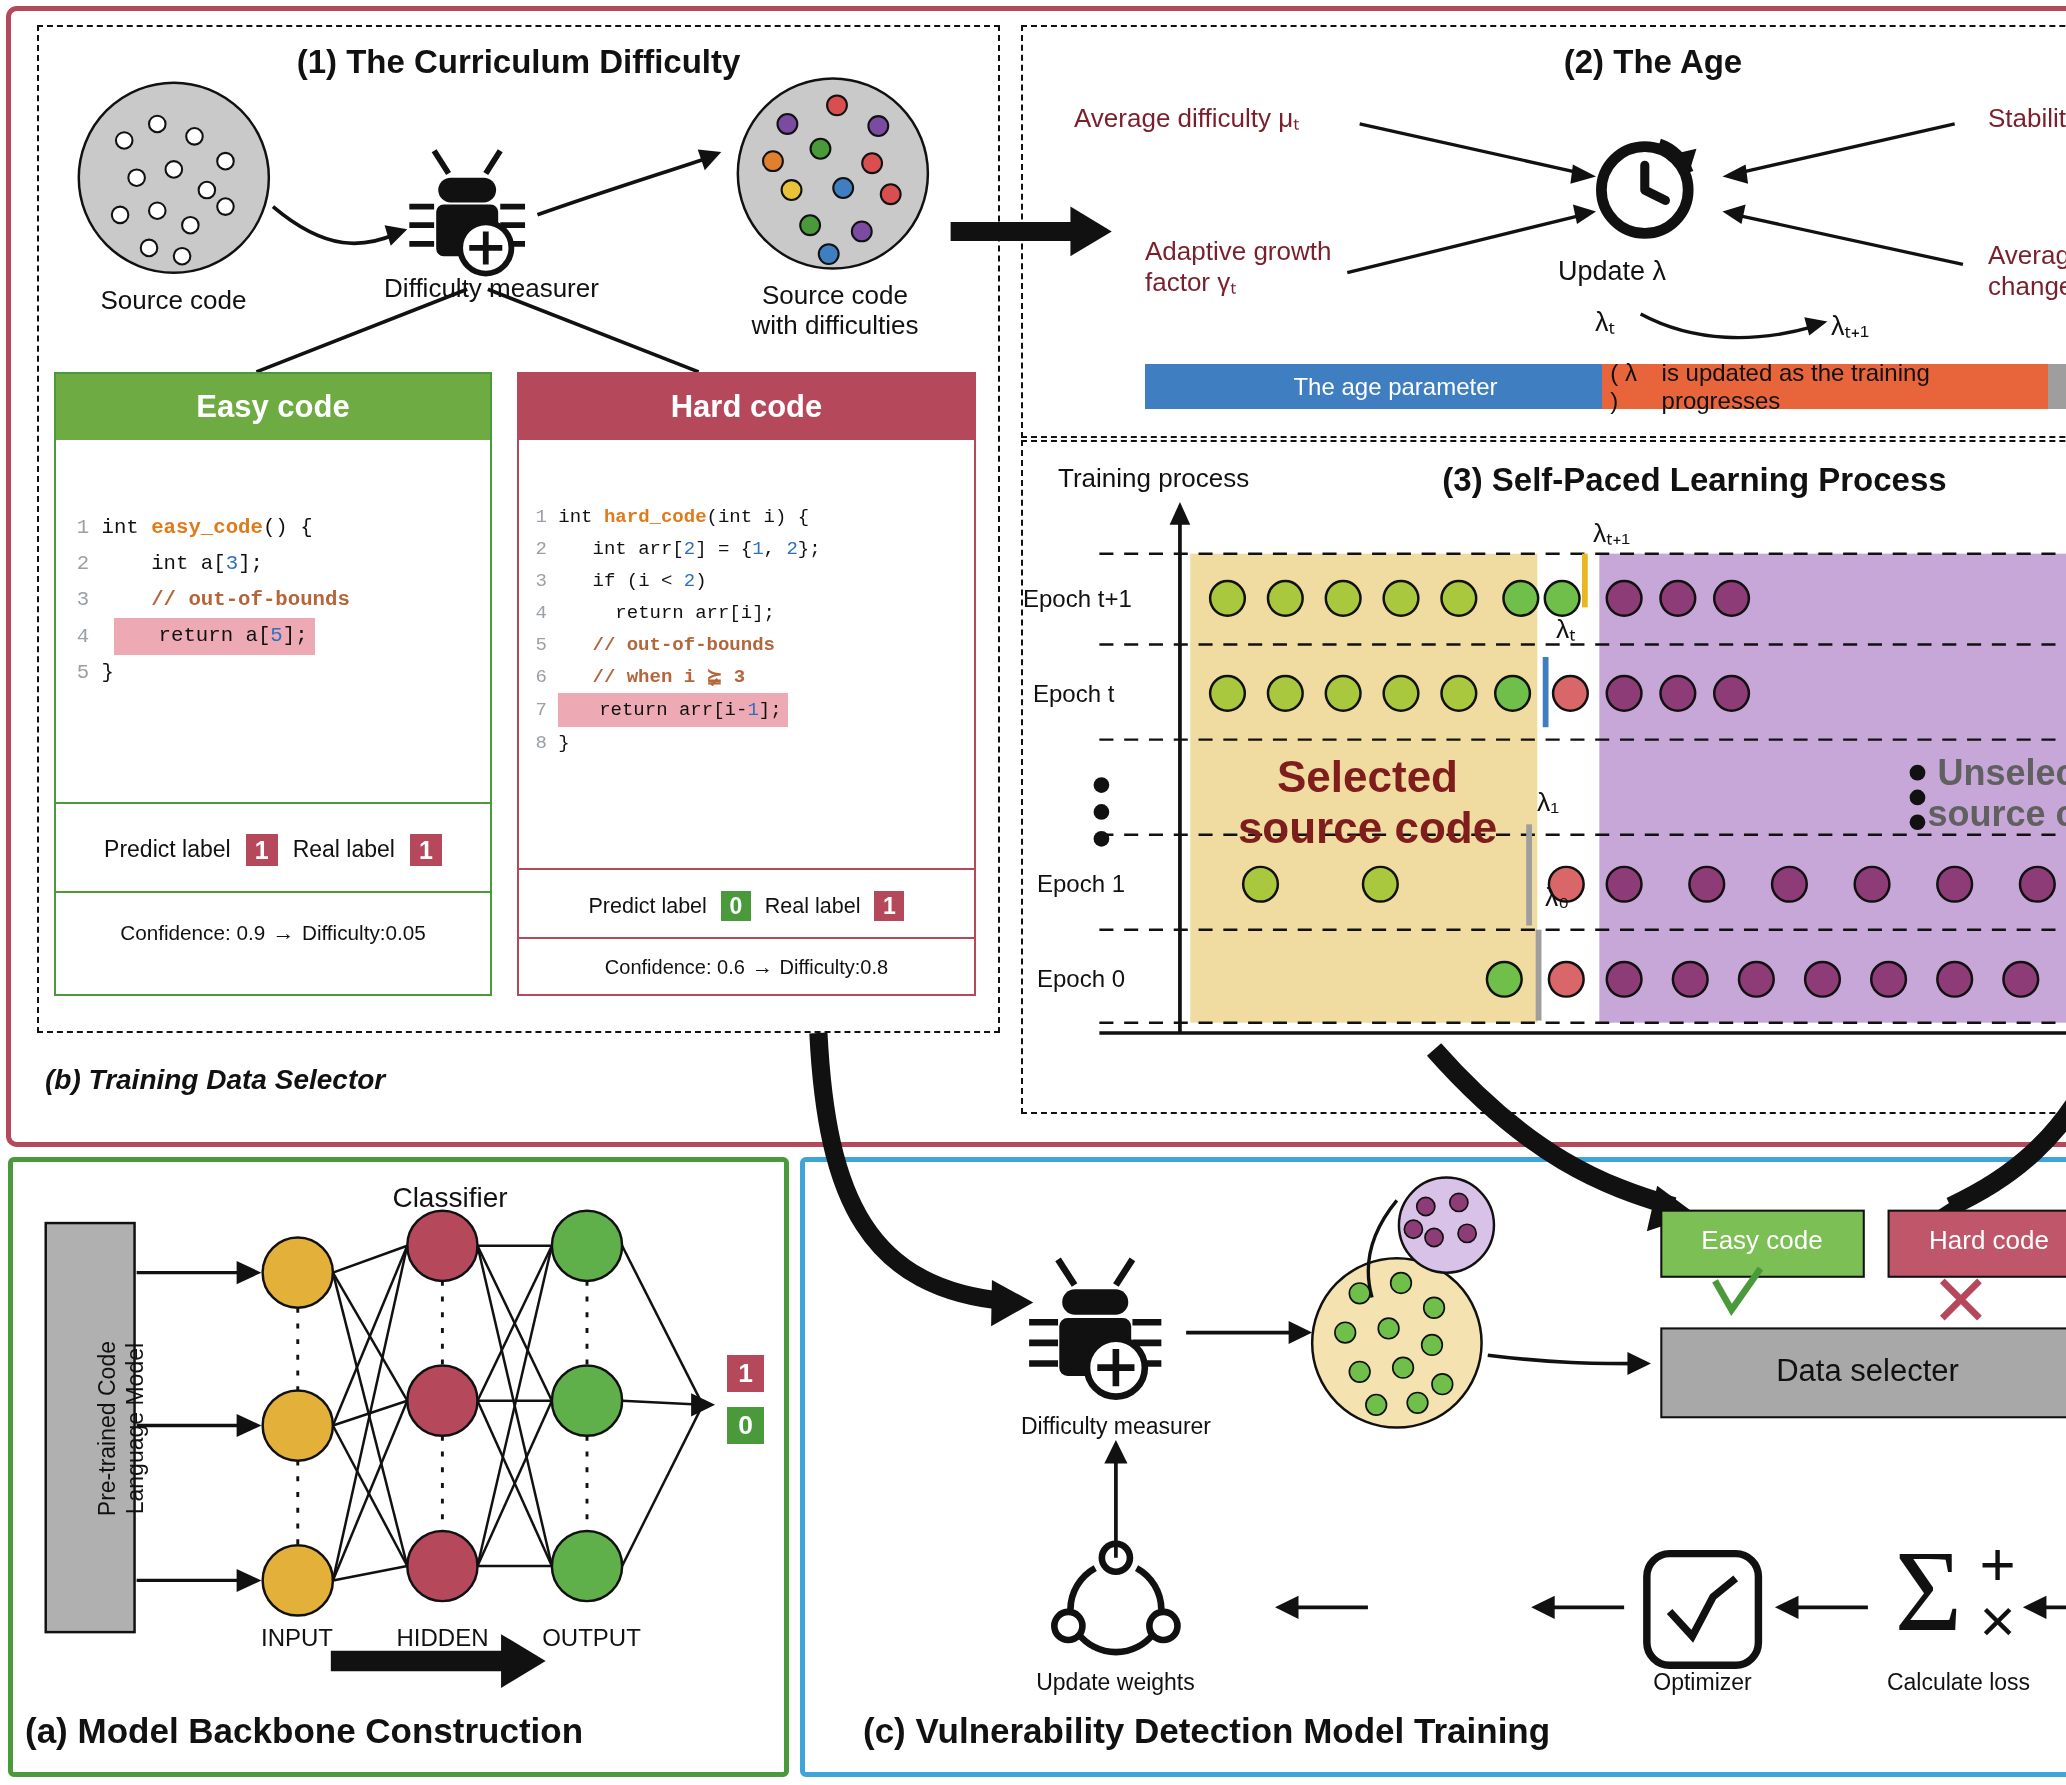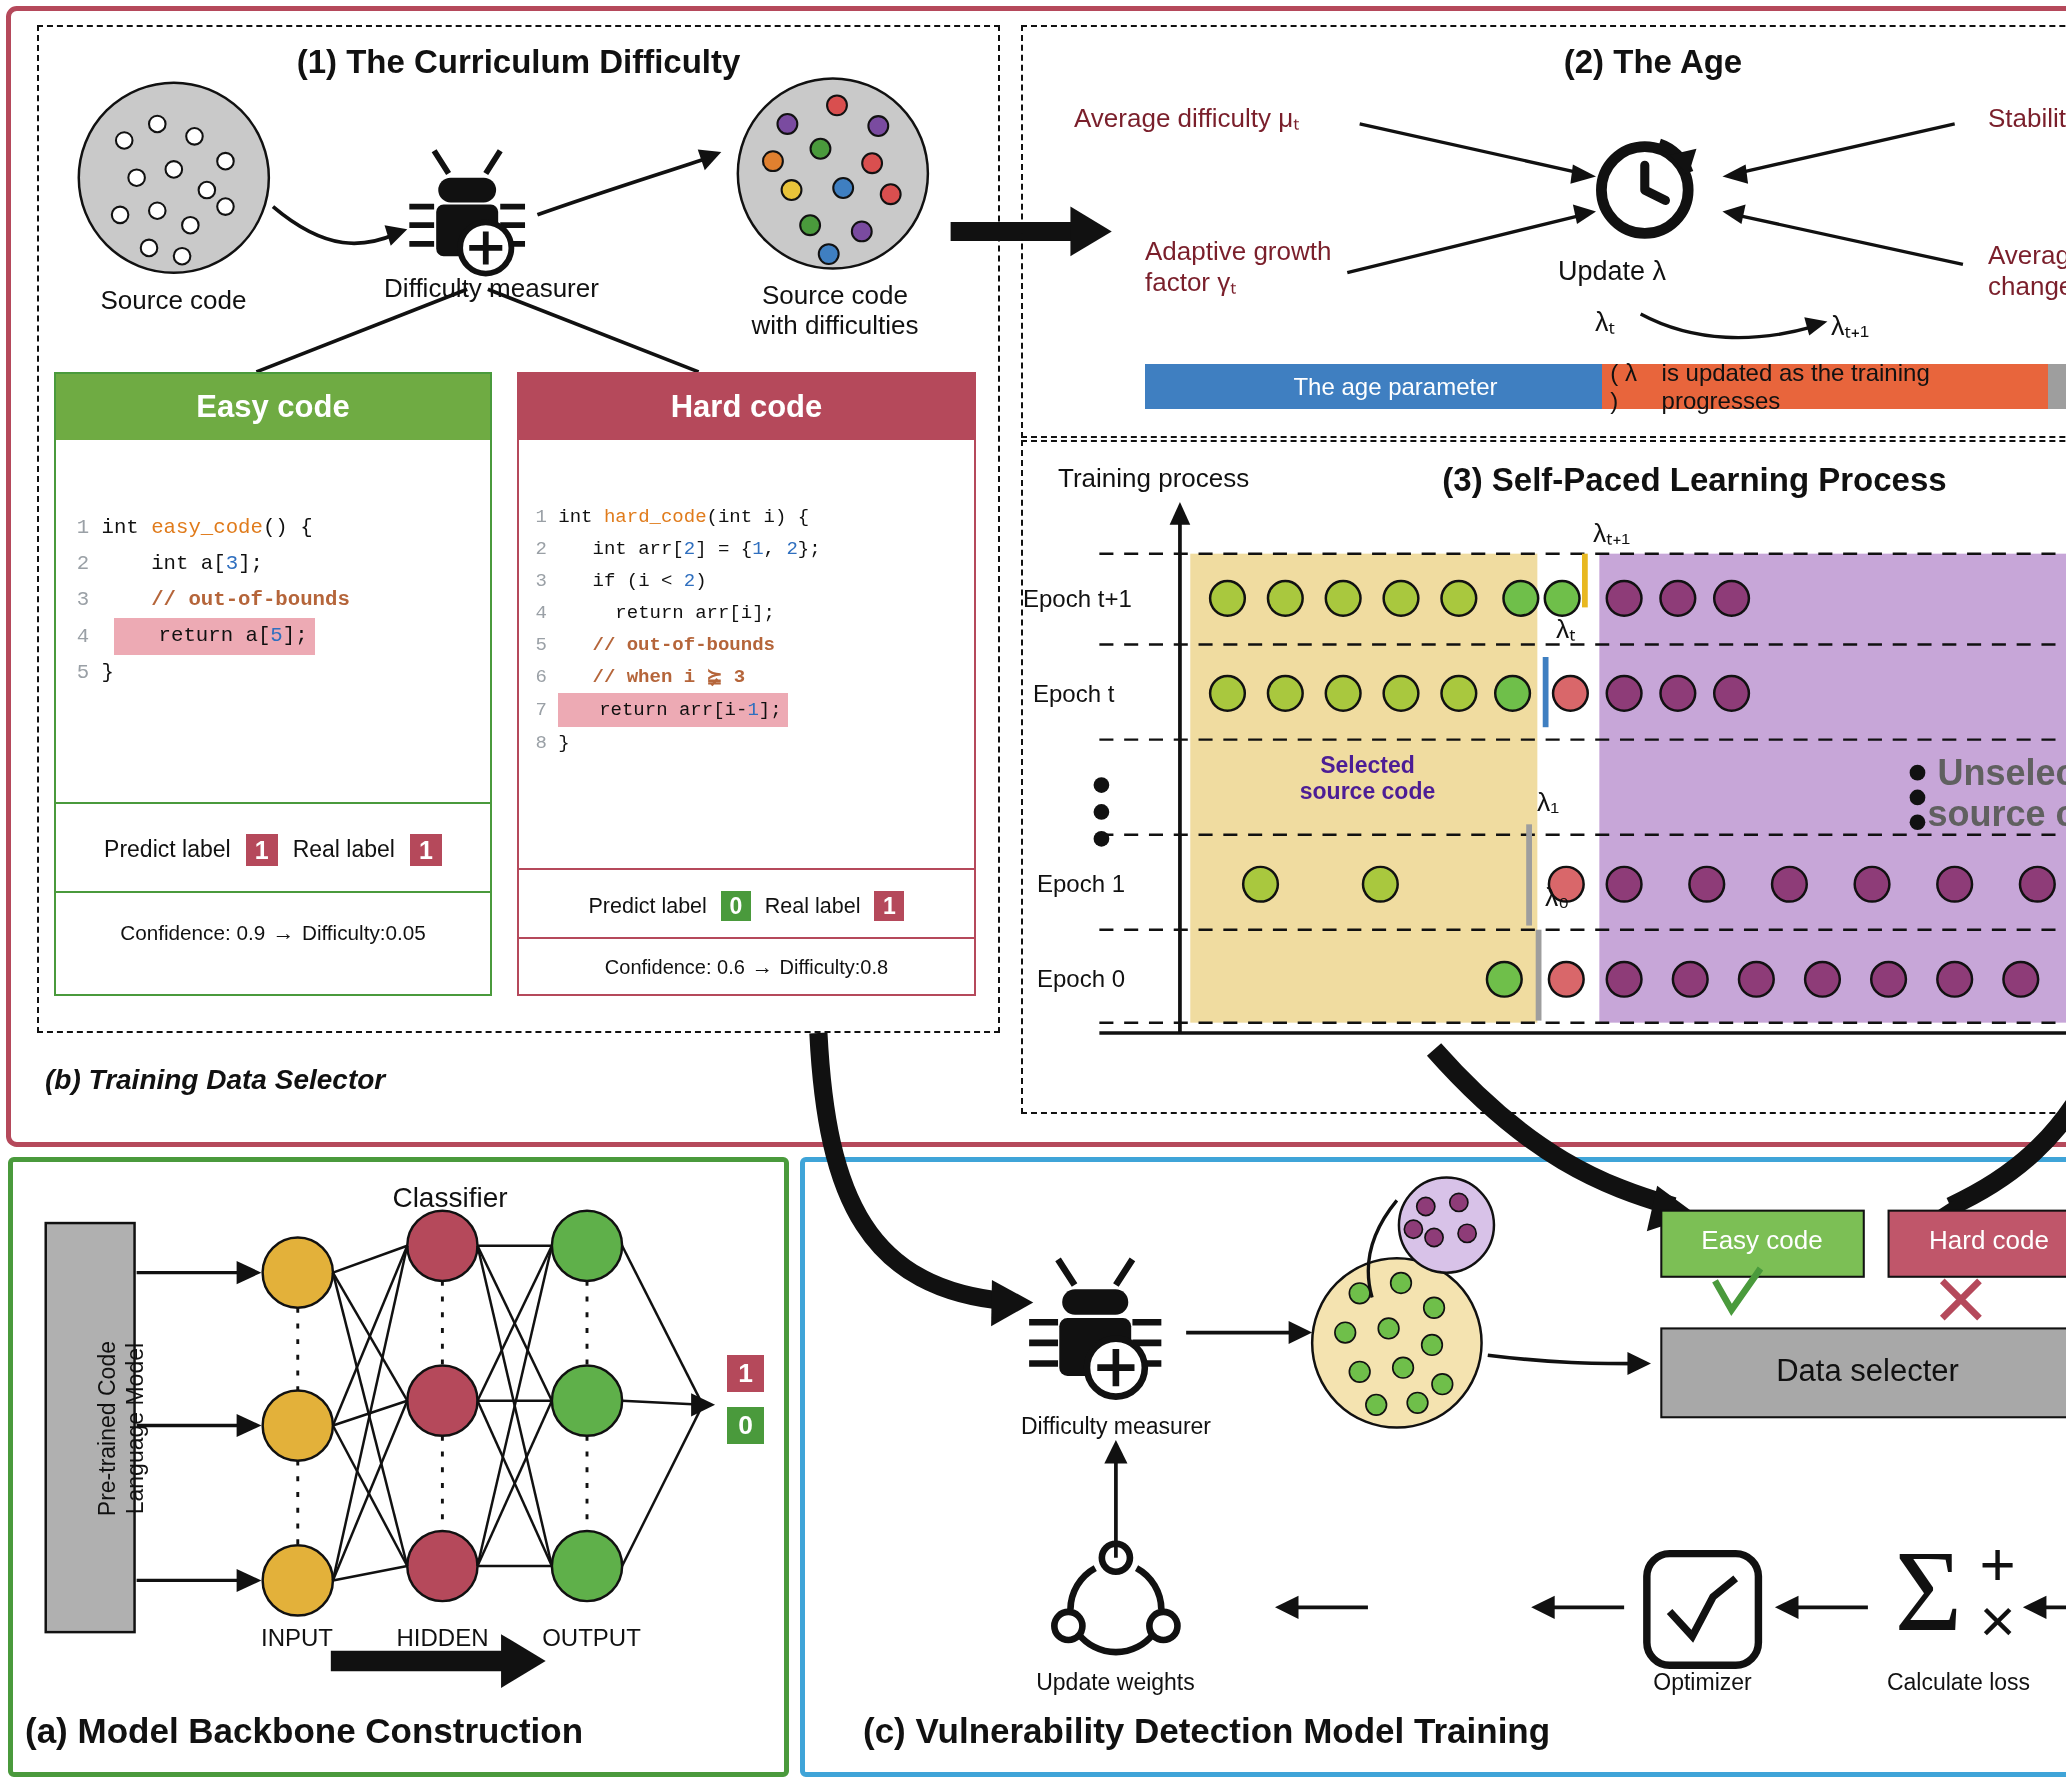--- a/index.html
+++ b/index.html
@@ -16,21 +16,21 @@
   .ttl{position:absolute;font-weight:bold;color:#111;}
   .lbl{position:absolute;color:#111;}
   .center{text-align:center;}
 
   
   .codecard{position:absolute;box-sizing:border-box;background:#fff;}
   .cardhead{box-sizing:border-box;text-align:center;font-weight:bold;color:#fff;}
   .codebody{font-family:"Liberation Mono",monospace;white-space:pre;}
   .ln{color:#9aa0a6;}
   .kw{color:#111;}
-  .fn{color:#e07b1b;font-weight:normal;}
+  .fn{color:#e07b1b;font-weight:bold;}
   .cm{color:#b5653a;font-weight:bold;}
   .num{color:#2f6fbf;}
   .hl{background:#edaab4;display:inline-block;}
 
   .labelbadge{display:inline-block;color:#fff;font-weight:bold;text-align:center;}
   .badge-red{background:#b5495b;}
   .badge-green{background:#4a9a3c;}
 
   svg{position:absolute;left:0;top:0;overflow:visible;}
 </style>
@@ -294,21 +294,21 @@
   <div class="lbl" style="left:1023px;top:585px;font-size:24px;">Epoch t+1</div>
   <div class="lbl" style="left:1033px;top:680px;font-size:24px;">Epoch t</div>
   <div class="lbl" style="left:1037px;top:870px;font-size:24px;">Epoch 1</div>
   <div class="lbl" style="left:1037px;top:965px;font-size:24px;">Epoch 0</div>
 
   <div class="lbl" style="left:1593px;top:514px;font-size:26.4px;">λₜ₊₁</div>
   <div class="lbl" style="left:1556px;top:610px;font-size:26.4px;">λₜ</div>
   <div class="lbl" style="left:1537px;top:787px;font-size:26.4px;">λ₁</div>
   <div class="lbl" style="left:1545px;top:882px;font-size:26.4px;">λ₀</div>
 
-  <div class="lbl center" style="left:1190px;top:752px;width:355px;font-size:23px;font-weight:bold;color:#4c1d95;white-space:pre-line;line-height:1.15;">Selected
+  <div class="lbl center" style="left:1190px;top:752px;width:355px;font-size:44px;font-weight:bold;color:#7f1d1d;white-space:pre-line;line-height:1.15;">Selected
 source code</div>
   <div class="lbl center" style="left:1835px;top:752px;width:397px;font-size:36px;font-weight:bold;color:#606060;white-space:pre-line;line-height:1.15;">Unselected
 source code</div>
 
   <div class="panel a-panel" style="left:8.3px;top:1157px;width:781px;height:620px;"></div>
   <div class="ttl" style="left:25px;top:1711px;font-size:35px;">(a) Model Backbone Construction</div>
 
   <svg width="2326" height="1785" viewBox="0 0 5628 4320">
 
     <rect x="110" y="2960" width="215" height="990" fill="#b0b0b0" stroke="#111" stroke-width="6"></rect>

